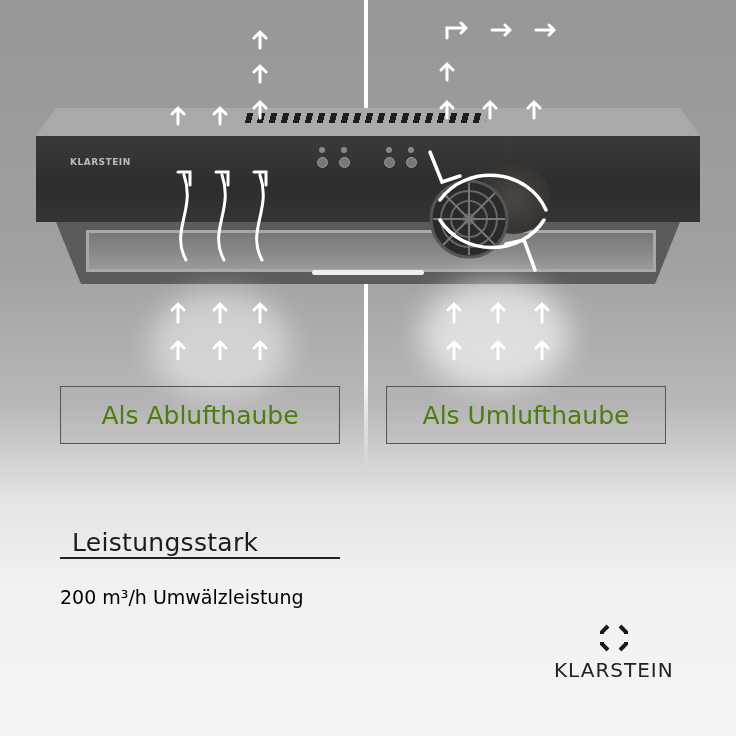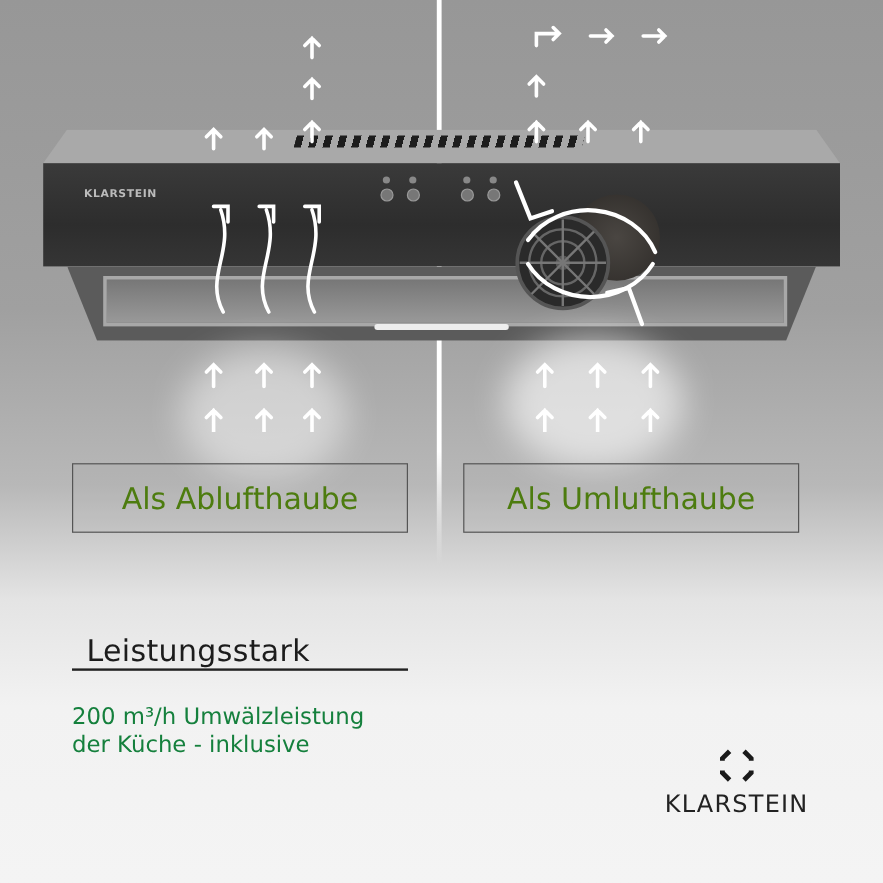--- a/index.html
+++ b/index.html
@@ -19,21 +19,21 @@
     background:repeating-linear-gradient(90deg,#1d1d1d 0 6px,transparent 6px 12px);transform:skewX(-15deg);}
   .hood-brand{left:70px;top:157px;font-size:9px;font-weight:bold;color:#bbb;letter-spacing:.5px;}
   .knob{width:9px;height:9px;border-radius:50%;background:#777;border:1px solid #999;}
   .knob-s{width:6px;height:6px;border-radius:50%;background:#888;}
   .steam{width:140px;height:110px;border-radius:50%;filter:blur(14px);background:rgba(255,255,255,.45);}
   .label-box{top:386px;height:56px;border:1.5px solid #555;display:flex;align-items:center;justify-content:center;
     font-size:25px;color:#4d7c0f;background:rgba(160,160,160,.15);}
   .filter-disc{border-radius:50%;}
   .headline{left:72px;top:505px;font-size:25px;color:#1c1c1c;font-weight:500;letter-spacing:.3px;margin-top:23px;}
   .rule{left:60px;top:557px;width:280px;height:2px;background:#222;}
-  .body-text{left:60px;top:585px;width:300px;font-size:19px;line-height:24px;color:#15803d;}
+  .body-text{left:60px;top:585px;width:300px;font-size:19px;line-height:24px;color:#000000;}
   .logo-mark{left:599px;top:623px;width:30px;height:30px;}
   .logo-word{left:554px;top:658px;font-size:20px;color:#222;letter-spacing:1px;}
 </style>
 </head>
 <body>
 
 <div class="abs divider"></div>
 
 <div class="abs hood-top"></div>
 <div class="abs vents"></div>
@@ -114,21 +114,20 @@
   </g>
 </svg>
 
 <div class="abs label-box" style="left:60px;width:278px">Als Ablufthaube</div>
 <div class="abs label-box" style="left:386px;width:278px">Als Umlufthaube</div>
 
 <div class="abs headline">Leistungsstark</div>
 <div class="abs rule"></div>
 <div class="abs body-text">
   <div>200 m³/h Umwälzleistung</div>
-  <div>der Küche - inklusive</div>
 </div>
 
 <svg class="abs logo-mark" viewBox="0 0 30 30">
   <g stroke="#1a1a1a" stroke-width="4" fill="none">
     <path d="M9 3 L3 9 V11"></path>
       <path d="M21 3 L27 9 V11"></path>
     <path d="M9 27 L3 21 V19"></path>
       <path d="M21 27 L27 21 V19"></path>
   </g>
 </svg>

